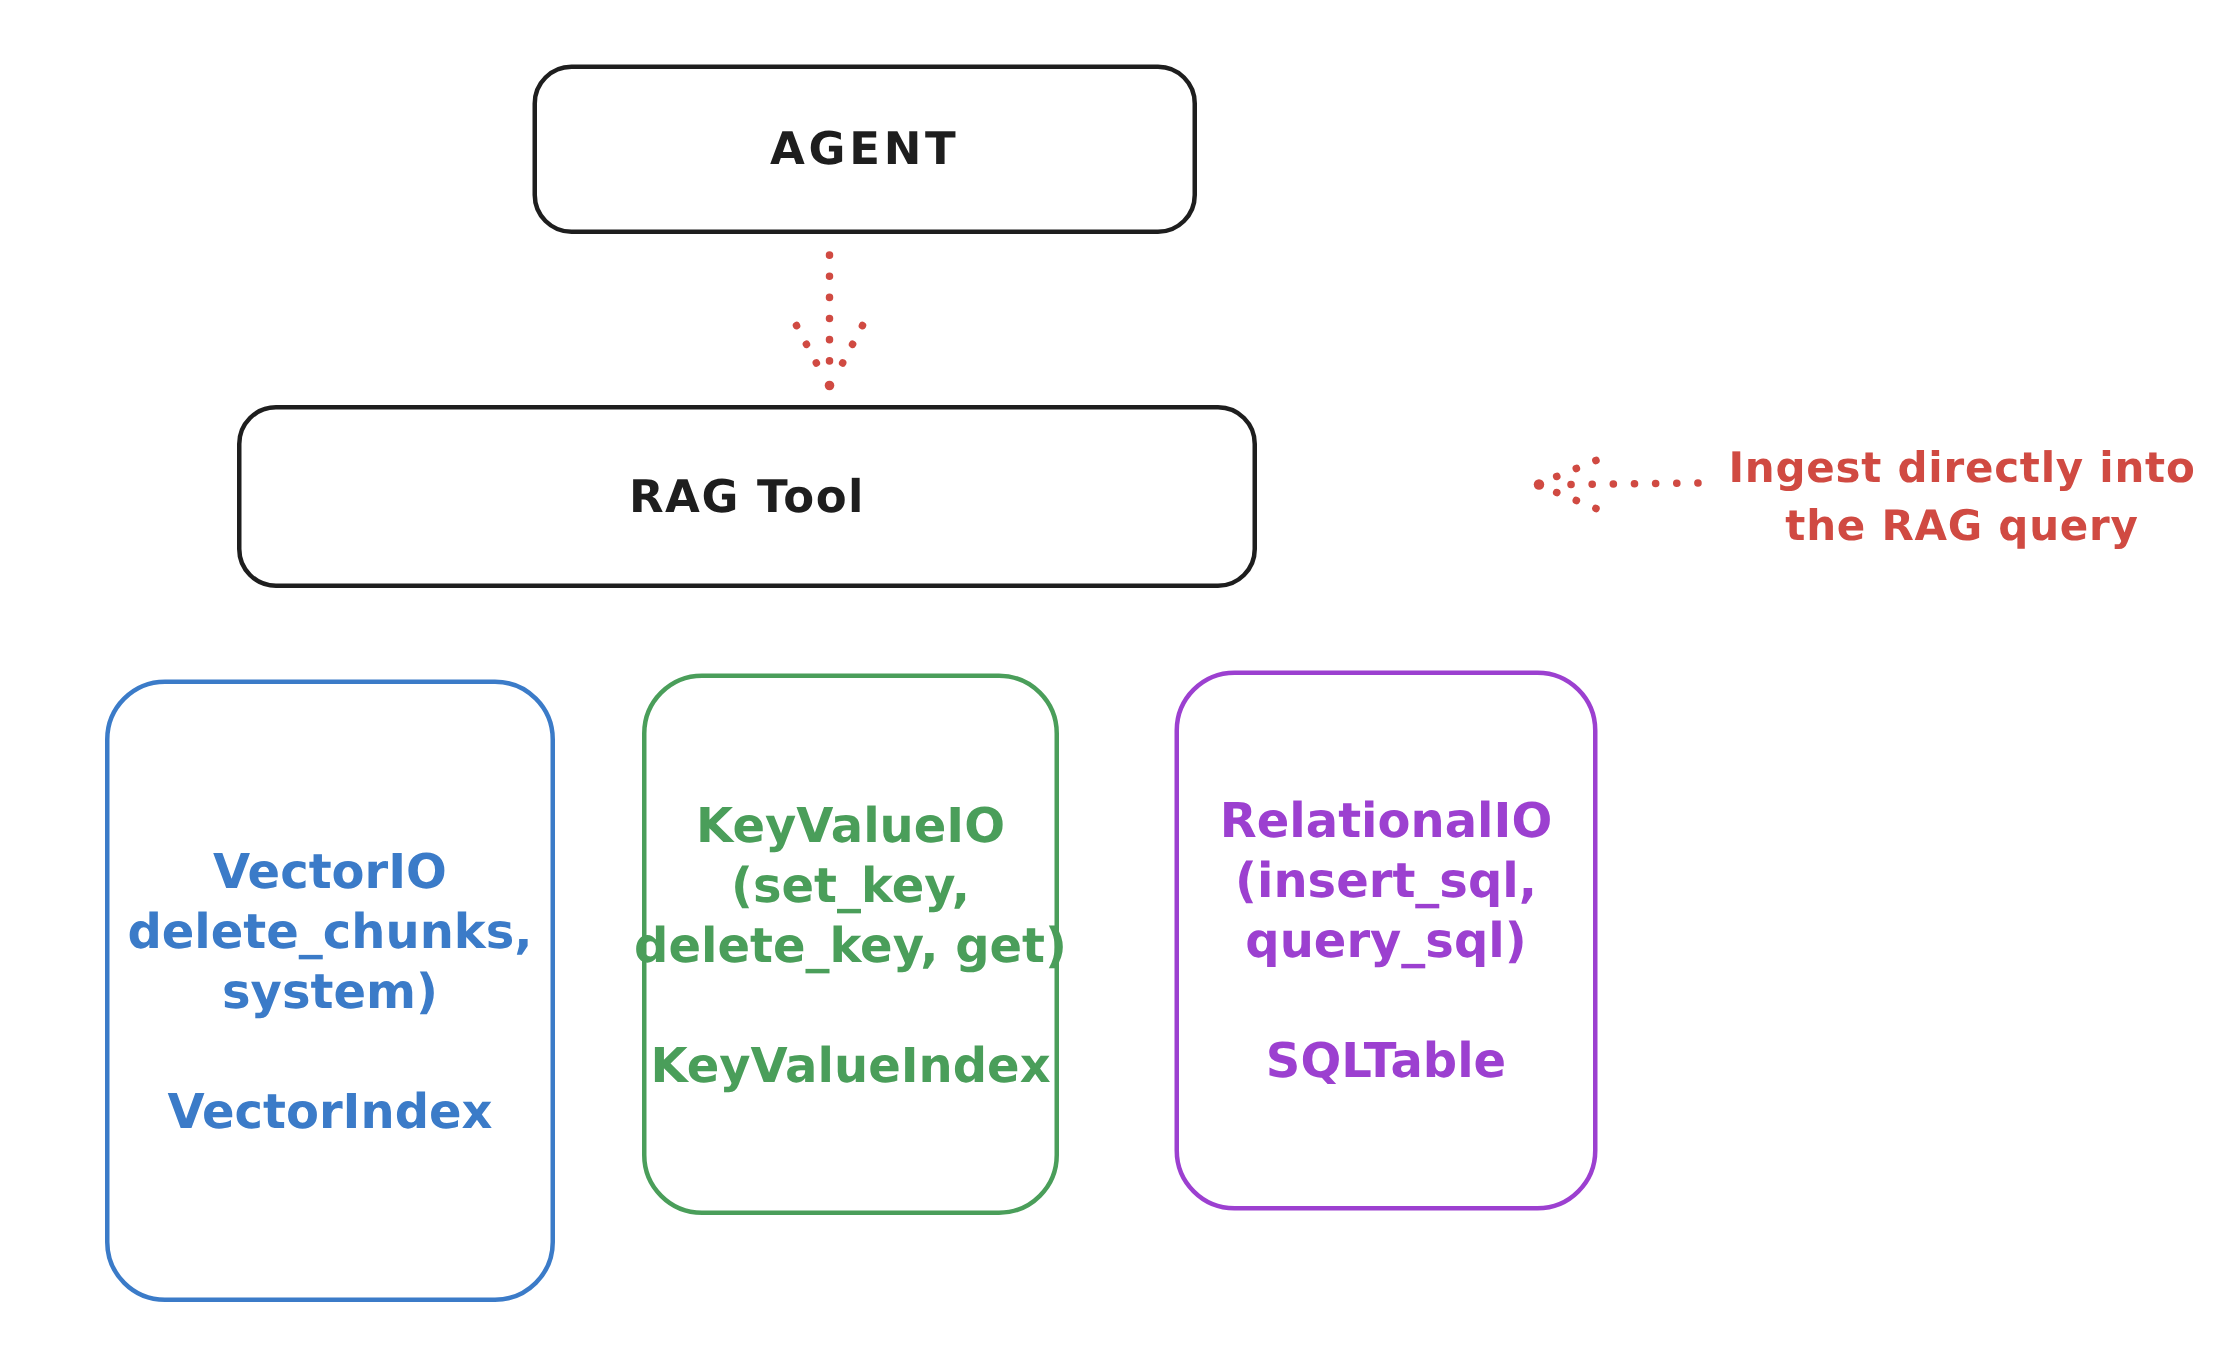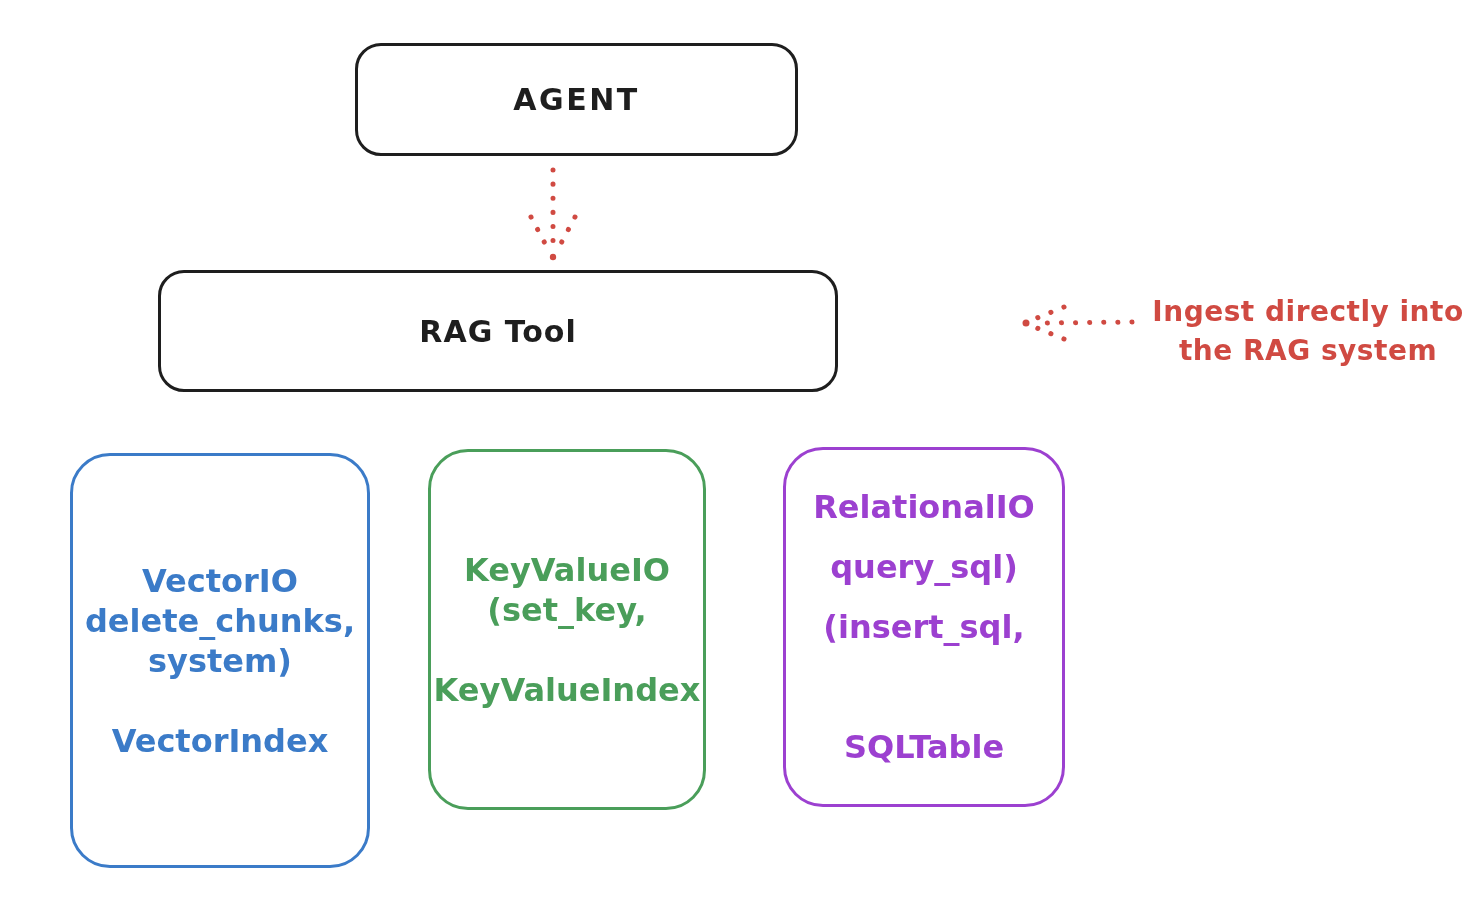--- a/index.html
+++ b/index.html
@@ -66,21 +66,21 @@
     flex-direction: column;
     align-items: center;
     justify-content: center;
     text-align: center;
     font-size: 32px;
     font-weight: 700;
     background: transparent;
   }
   .io-vector     { left: 70px;  top: 453px; width: 300px; height: 415px; }
   .io-keyvalue   { left: 428px; top: 449px; width: 278px; height: 361px; }
-  .io-relational { left: 783px; top: 447px; width: 282px; height: 360px; gap: 20px; }
+  .io-relational { left: 783px; top: 447px; width: 282px; height: 360px; }
 
   .io-line { line-height: 40px; white-space: nowrap; }
   .io-gap  { height: 40px; }
 </style>
 </head>
 <body>
 
 <div class="canvas">
 
   <div class="box agent-box" style="border-color: rgb(30, 30, 30);">
@@ -103,39 +103,40 @@
     <g class="dotted-stroke" style="stroke: rgb(208, 74, 66);">
       <line x1="1132" y1="322" x2="1046" y2="323"></line>
       <line x1="1064" y1="307" x2="1032" y2="320"></line>
       <line x1="1064" y1="339" x2="1032" y2="326"></line>
     </g>
     <circle cx="1026" cy="323" r="3.5" stroke="none" style="fill: rgb(208, 74, 66);"></circle>
   </svg>
 
   <div class="annotation" style="color: rgb(208, 74, 66);">
     <div>Ingest directly into</div>
-    <div>the RAG system</div>
+    <div>the RAG query</div>
   </div>
 
   <div class="io-box io-vector" style="border-color: rgb(59, 123, 200); color: rgb(59, 123, 200);">
     <div class="io-line">VectorIO</div>
     <div class="io-line">delete_chunks,</div>
     <div class="io-line">system)</div>
     <div class="io-gap"></div>
     <div class="io-line">VectorIndex</div>
   </div>
 
   <div class="io-box io-keyvalue" style="border-color: rgb(74, 158, 90); color: rgb(74, 158, 90);">
     <div class="io-line">KeyValueIO</div>
     <div class="io-line">(set_key,</div>
+    <div class="io-line">delete_key, get)</div>
     <div class="io-gap"></div>
     <div class="io-line">KeyValueIndex</div>
   </div>
 
   <div class="io-box io-relational" style="border-color: rgb(156, 64, 208); color: rgb(156, 64, 208);">
     <div class="io-line">RelationalIO</div>
+    <div class="io-line">(insert_sql,</div>
     <div class="io-line">query_sql)</div>
-    <div class="io-line">(insert_sql,</div>
     <div class="io-gap"></div>
     <div class="io-line">SQLTable</div>
   </div>
 
 </div>
 
 </body></html>

